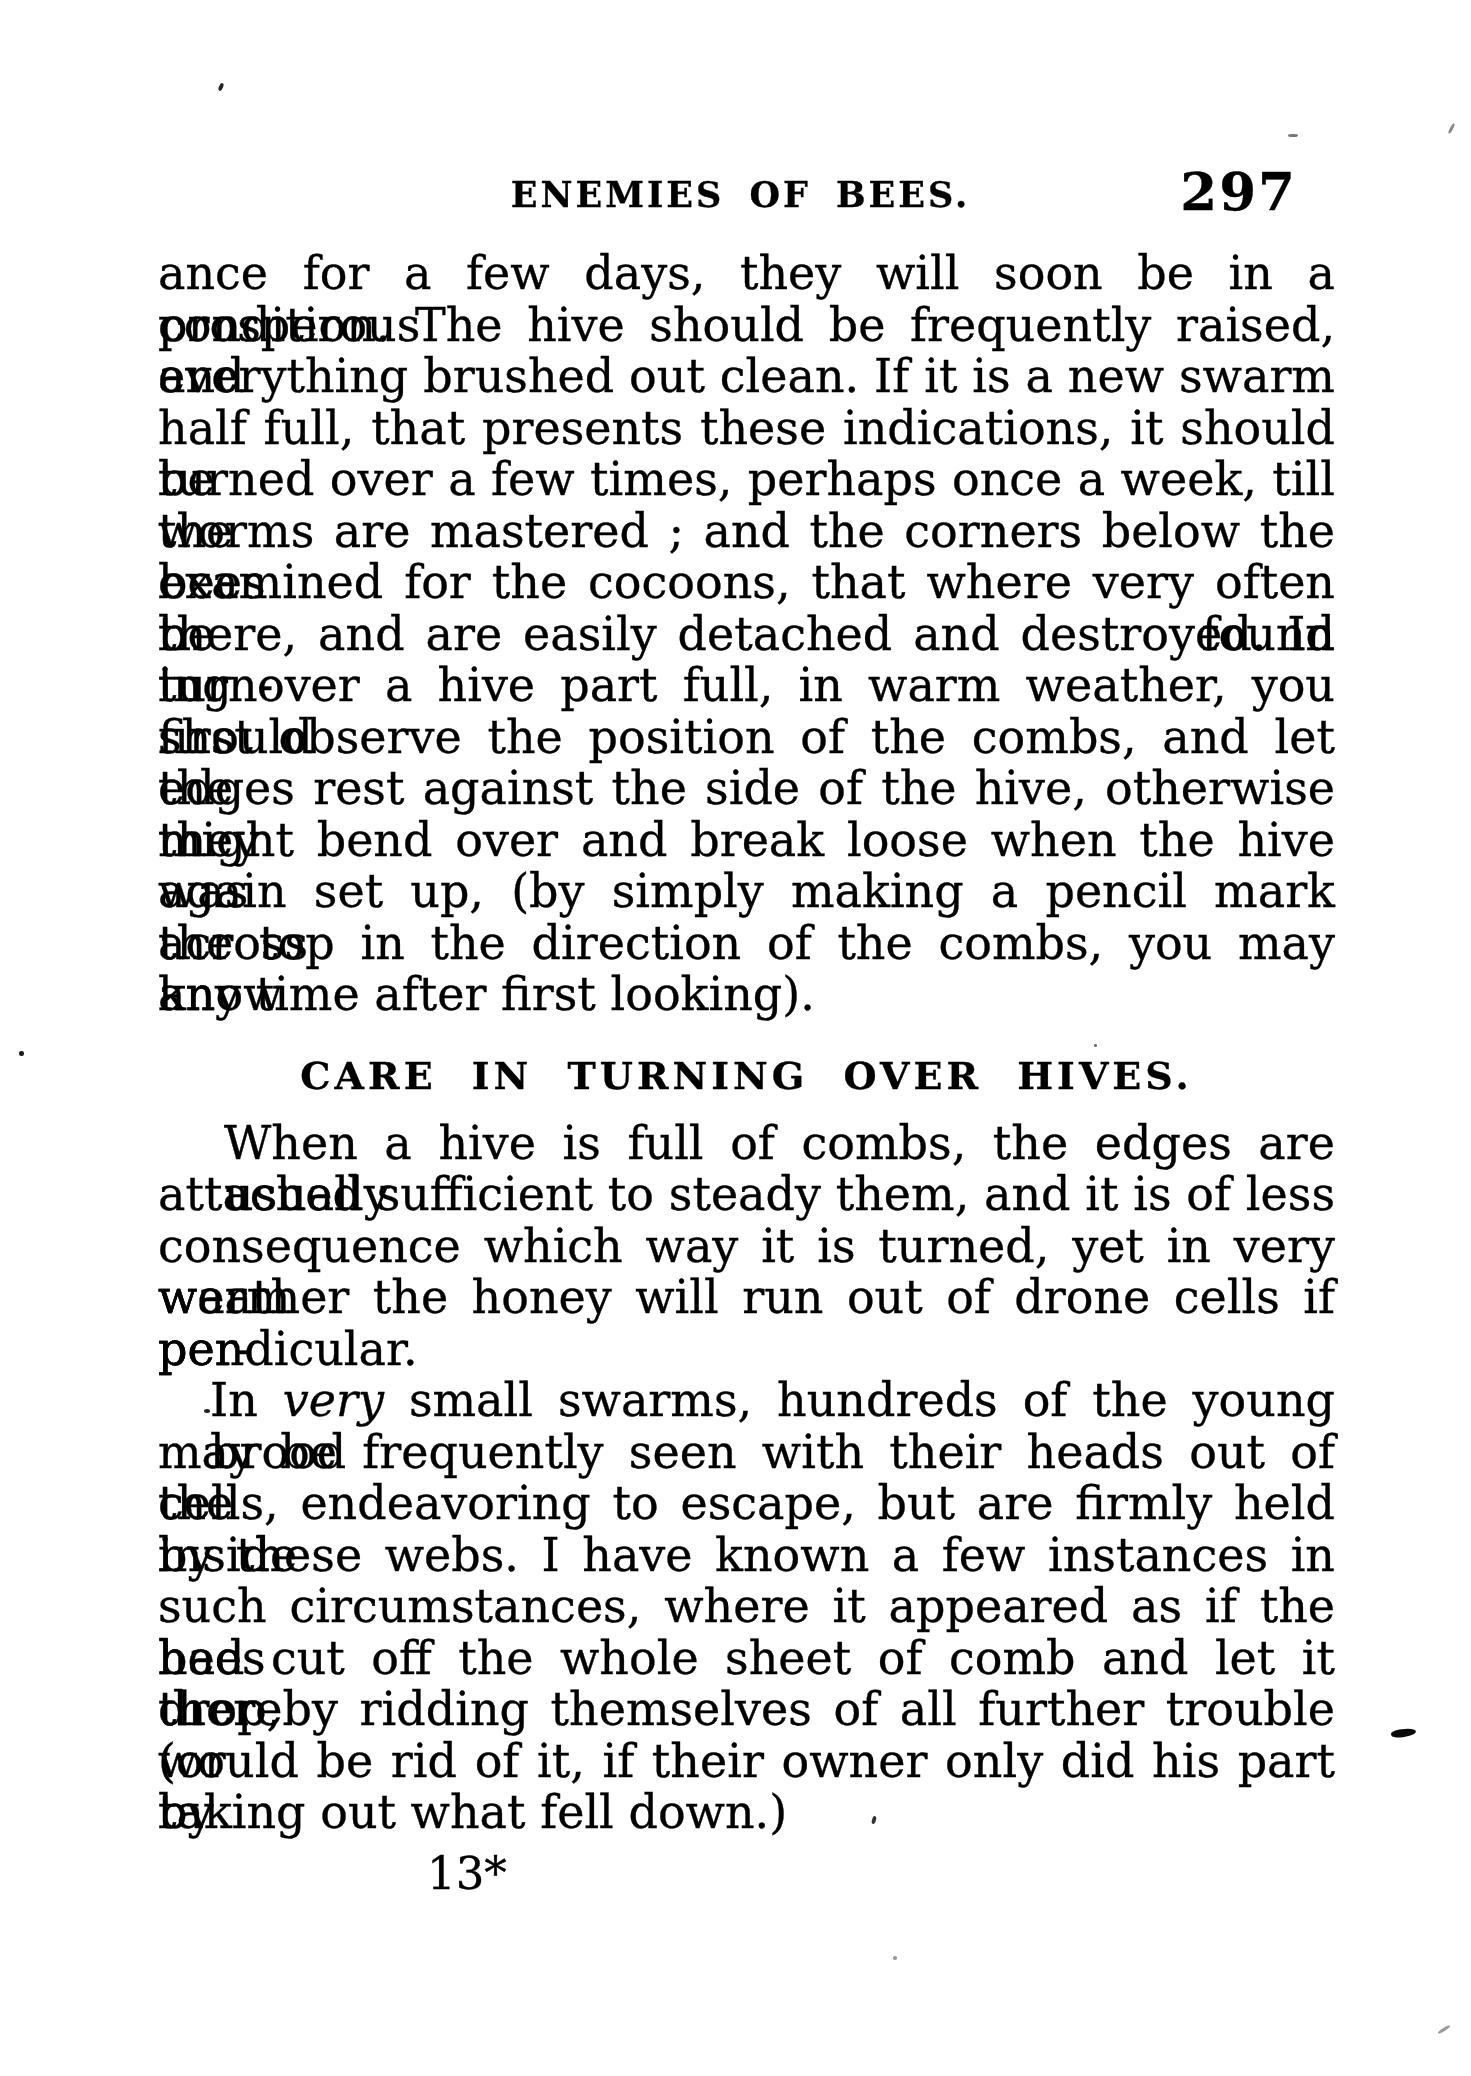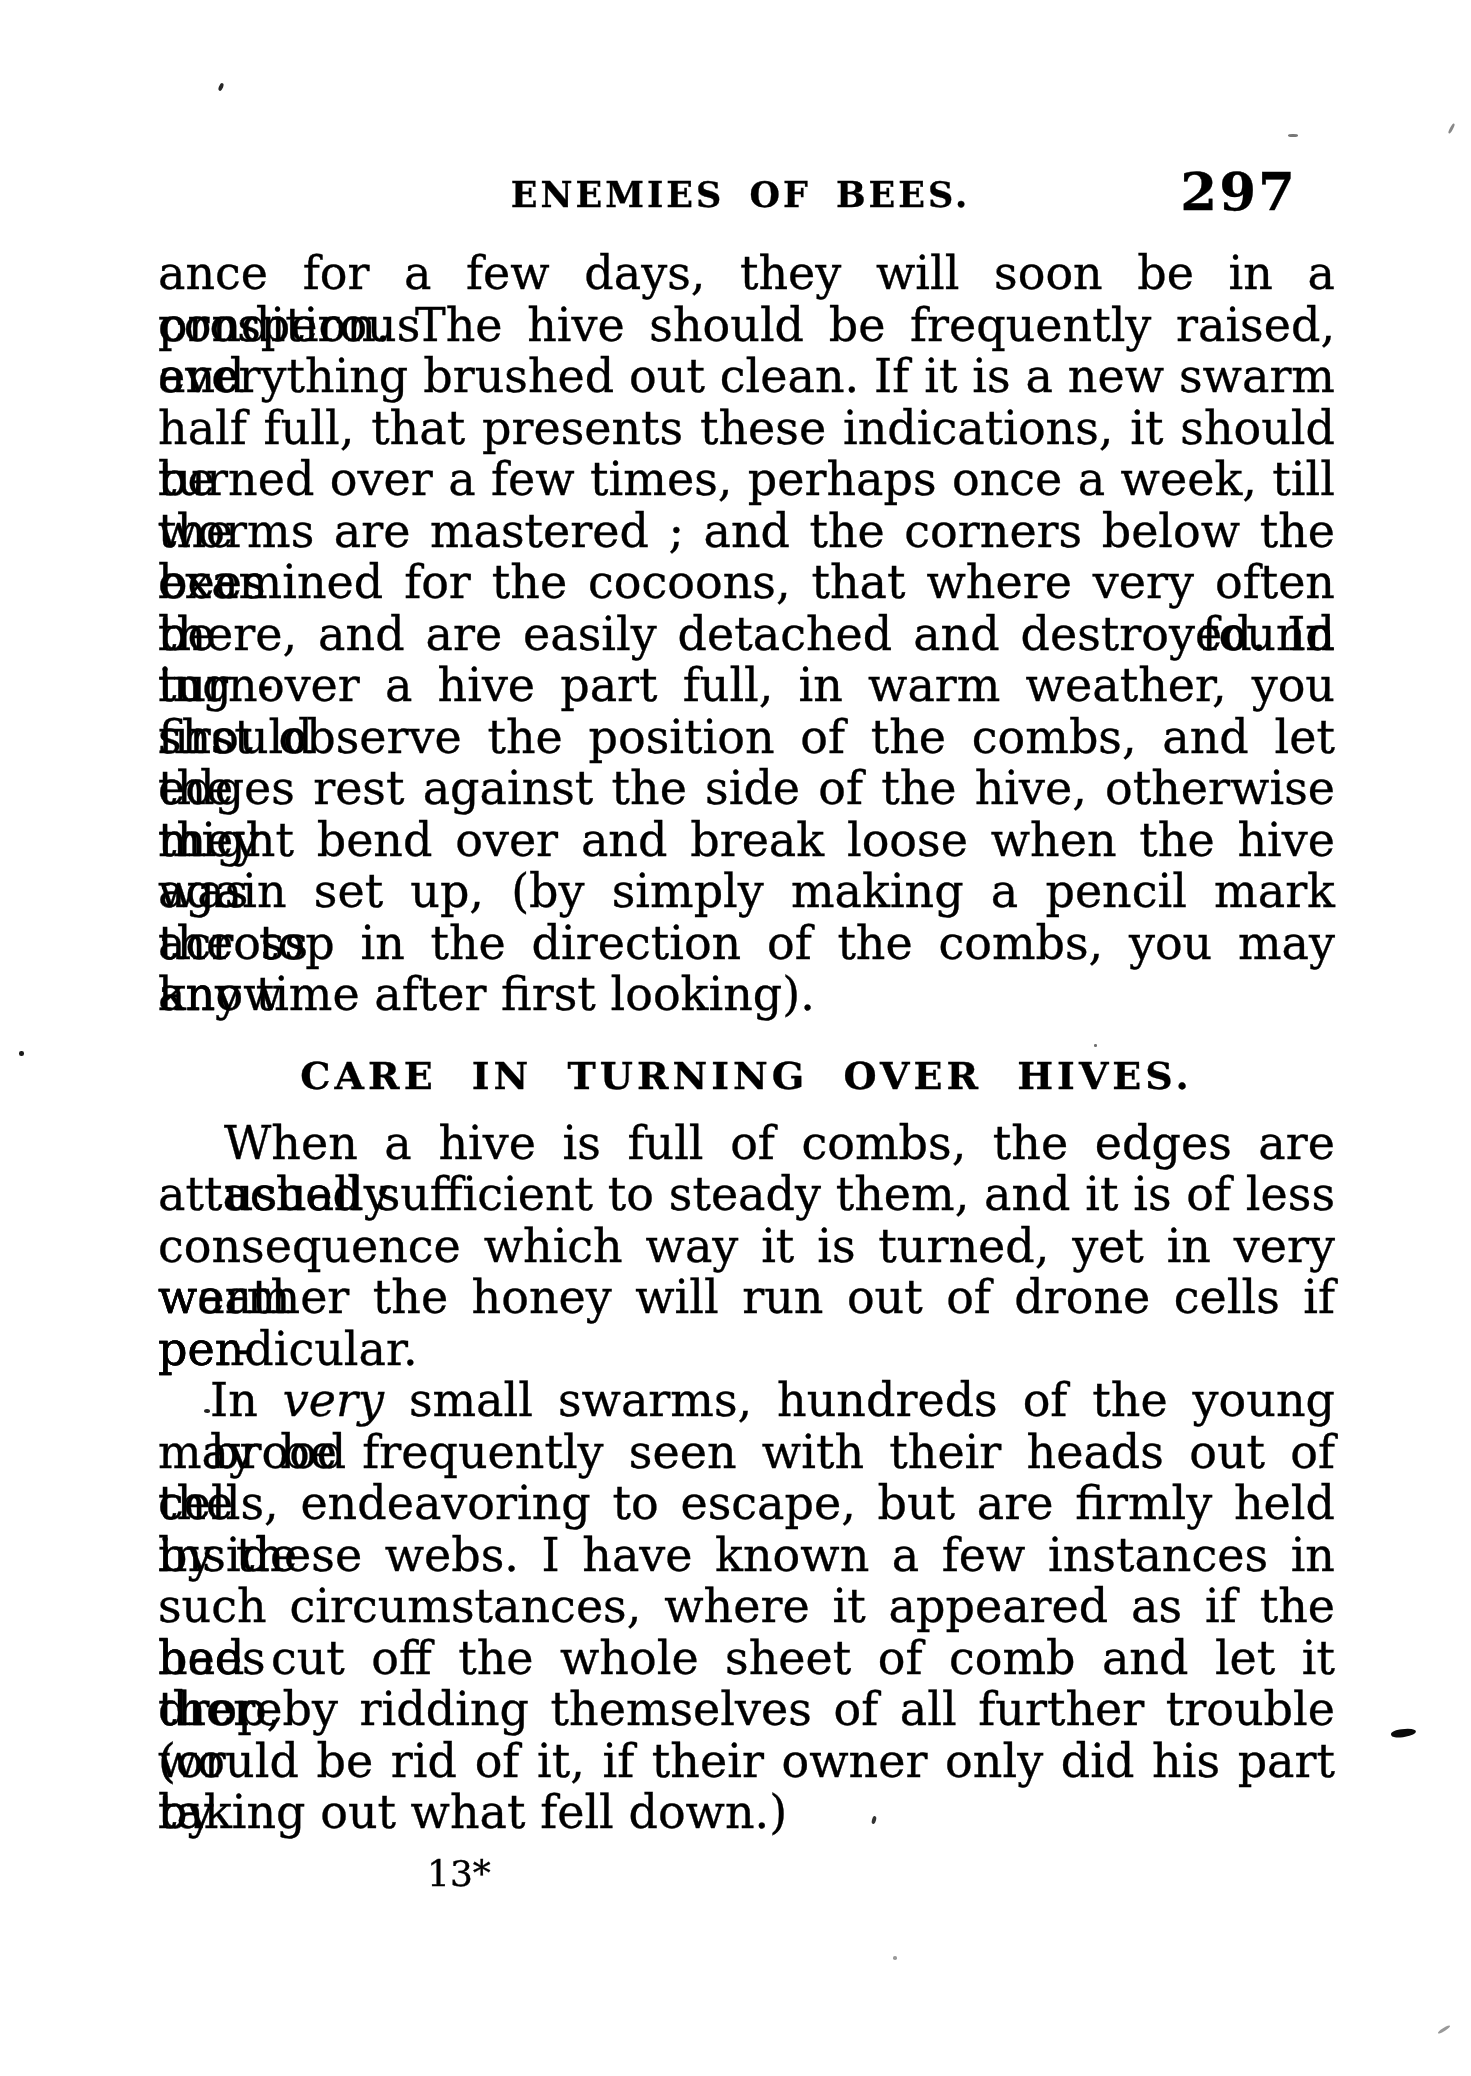--- a/index.html
+++ b/index.html
@@ -80,21 +80,21 @@
     word-spacing: 18px;
     line-height: 42px;
     -webkit-text-stroke: 0.3px #000;
     white-space: nowrap;
   }
   .para { margin: 0; }
   em { font-style: italic; }
   .signature {
     margin-top: 9px;
     padding-left: 269px;
-    font-size: 36px;
+    font-size: 45px;
     text-align: left;
   }
   
   .speck {
     position: absolute;
     background: #000;
     border-radius: 45%;
   }
   .s1 { left: 219px; top: 83px;  width: 4px;  height: 8px;  transform: rotate(22deg); opacity: .85; }
   .s2 { left: 1288px; top: 134px; width: 10px; height: 3px; background:#777; }

